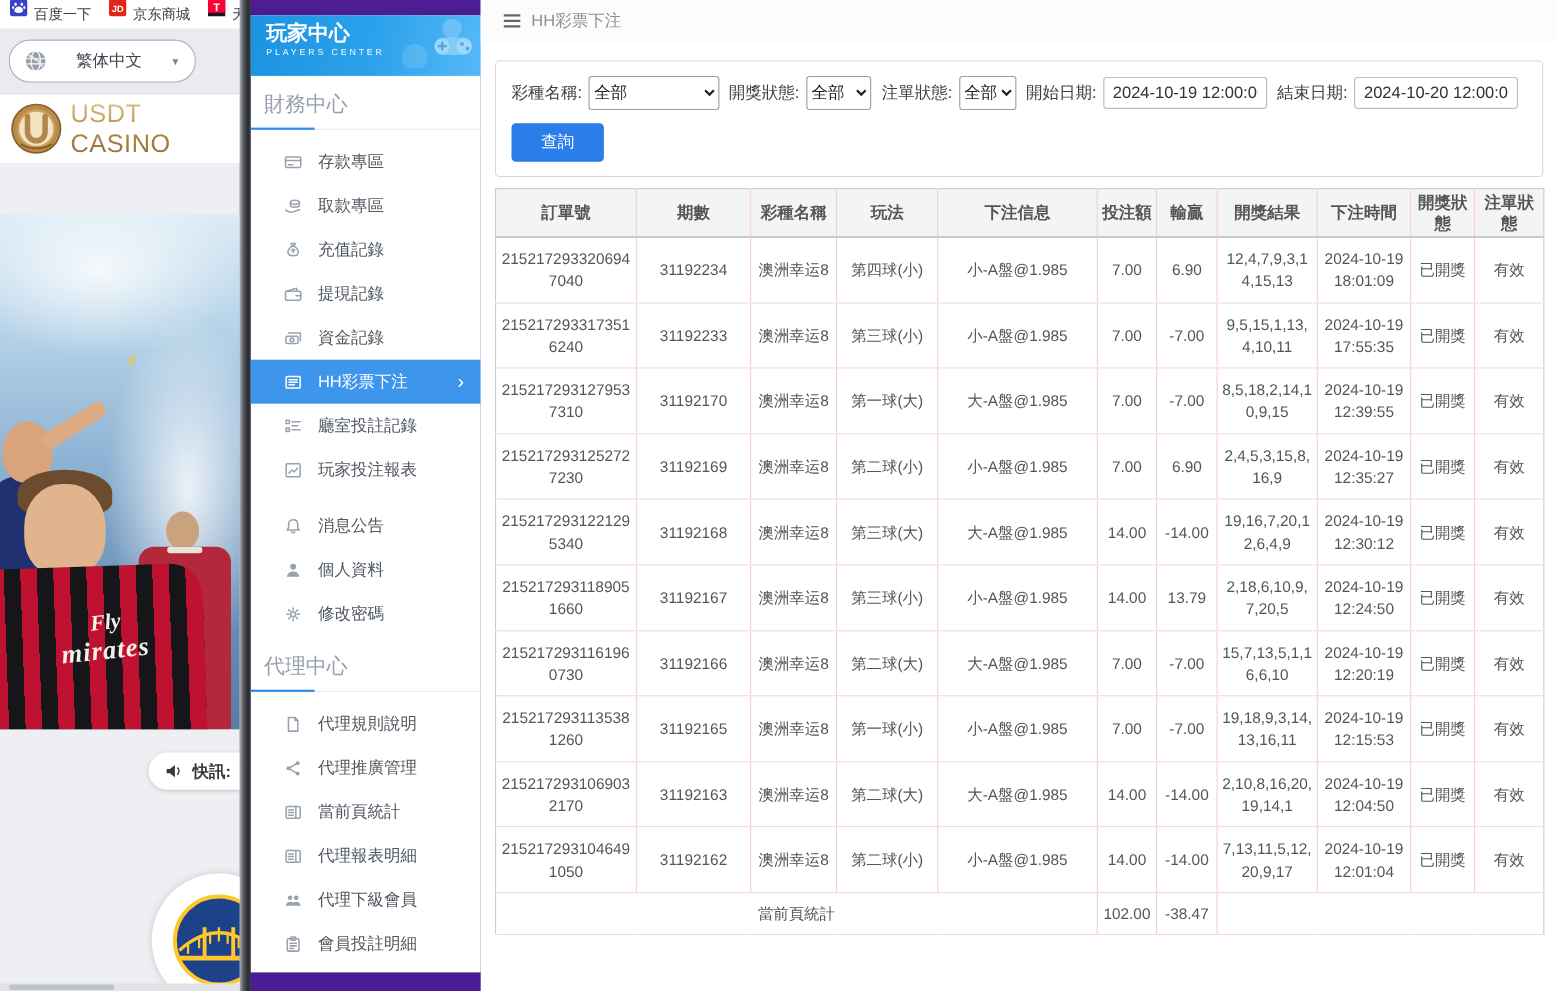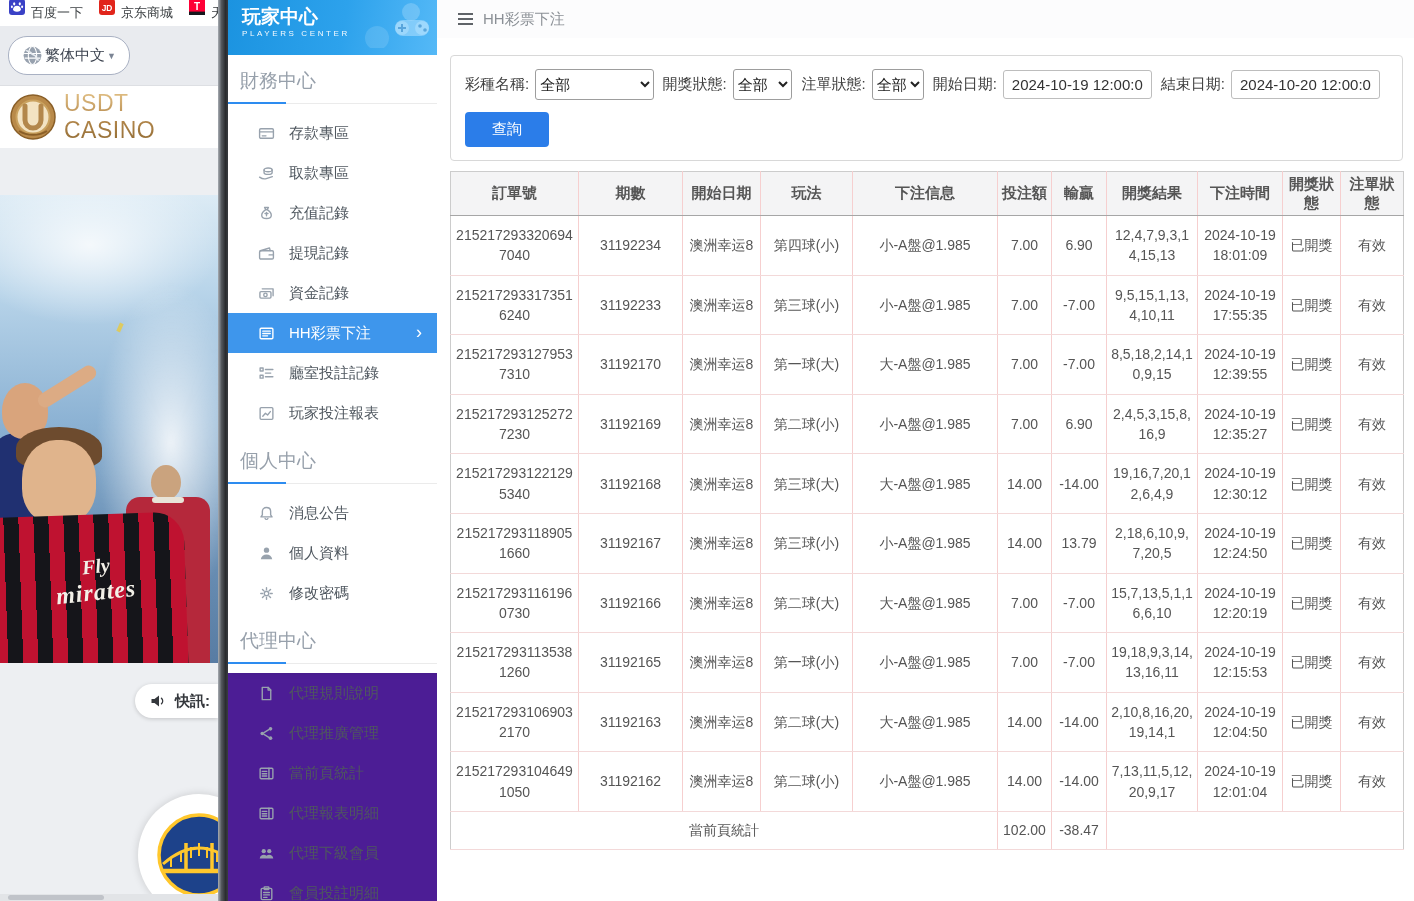--- a/index.html
+++ b/index.html
@@ -6,21 +6,21 @@
   .stage{position:relative;width:1414px;height:901px;overflow:hidden;background:#4c1d95;
          font-family:"Liberation Sans","DejaVu Sans",sans-serif;}
 
   
   .left-panel{position:absolute;left:0;top:0;width:218px;height:901px;background:#edeff2;overflow:hidden;}
   .bookmarks{height:26px;background:#fff;display:flex;align-items:center;gap:16px;padding-left:9px;white-space:nowrap;}
   .bookmark{display:flex;align-items:center;gap:6px;font-size:13px;color:#3c4043;cursor:pointer;}
   .bicon{width:16px;height:28px;flex:0 0 16px;}
   .bicon svg{width:16px;height:16px;display:block;}
   .lang-band{height:59px;background:#e9ebef;border-bottom:1px solid #dddfe3;display:flex;align-items:center;padding-left:8px;}
-  .lang-pill{display:flex;align-items:center;gap:2px;background:#fff;border:1px solid #a9b1c3;border-radius:19px;height:37px;padding:0 13px;font-size:15px;color:#3d4450;cursor:pointer;}
+  .lang-pill{display:flex;align-items:center;gap:26px;background:#fff;border:1px solid #a9b1c3;border-radius:19px;height:37px;padding:0 13px;font-size:15px;color:#3d4450;cursor:pointer;}
   .lang-pill .gicon svg{width:21px;height:21px;display:block;}
   .caret{font-size:9px;color:#7b8494;}
   .logo-band{height:62px;background:#fff;display:flex;align-items:center;gap:7px;padding-left:9px;}
   .coin svg{width:48px;height:48px;display:block;}
   .logo-text{font-size:23px;font-weight:normal;letter-spacing:.5px;
     background:linear-gradient(180deg,#dcb97e 10%,#b3874b 55%,#8f6a33);-webkit-background-clip:text;background-clip:text;color:transparent;}
   
   .hero{position:absolute;top:195px;left:0;width:218px;height:468px;overflow:hidden;
         background:linear-gradient(180deg,#dcebf5 0%,#b9d5ea 20%,#8db3d4 48%,#6d93b8 72%,#587ca3 100%);}
   .hero .glow{position:absolute;left:-40px;top:-30px;width:260px;height:160px;background:radial-gradient(closest-side,rgba(255,255,255,.8),rgba(255,255,255,0));}
@@ -47,21 +47,21 @@
   .badge{position:absolute;top:794px;left:138px;width:122px;height:122px;border-radius:50%;background:#fff;
         box-shadow:0 0 8px rgba(0,0,0,.15);display:flex;align-items:center;justify-content:center;cursor:pointer;}
   .badge svg{width:86px;height:86px;display:block;}
   .hscroll{position:absolute;bottom:0;left:0;width:218px;height:7px;background:#e2e4e7;}
   .hscroll .thumb{position:absolute;left:8px;top:1px;width:96px;height:5px;border-radius:3px;background:#c0c3c9;}
 
   .dark-strip{position:absolute;left:218px;top:0;width:10px;height:901px;
         background:linear-gradient(90deg,#a8adb3,#53575c 35%,#2b2d30 75%,#3a3d41);}
 
   
-  .sidebar{position:absolute;left:228px;top:0;width:209px;height:673px;background:#fff;box-shadow:2px 0 6px rgba(0,0,0,.10);}
+  .sidebar{position:absolute;left:228px;top:14px;width:209px;height:870px;background:#fff;box-shadow:2px 0 6px rgba(0,0,0,.10);}
   .sb-header{height:48px;background:linear-gradient(100deg,#1b93e0 0%,#2da2ec 55%,#55b9f7 100%);
         color:#fff;padding:7px 0 0 14px;position:relative;overflow:hidden;}
   .sb-title{font-size:19px;font-weight:bold;line-height:20px;}
   .sb-sub{font-size:8px;letter-spacing:2.6px;margin-top:2px;opacity:.95;}
   .sb-deco{position:absolute;right:4px;top:2px;opacity:.9;}
   .section-title{font-size:19px;color:#97a0ab;padding:13px 0 9px 12px;border-bottom:1px solid #ebebeb;position:relative;}
   .section-title::after{content:"";position:absolute;left:0;bottom:-1px;width:58px;height:2px;background:#2d8cf0;}
   .items{padding-top:9px;padding-bottom:2px;}
   .item{height:40px;display:flex;align-items:center;gap:14px;padding-left:30px;font-size:15px;color:#4f575f;cursor:pointer;position:relative;}
   .item .icn{width:17px;height:17px;color:#98a2ad;display:flex;flex:0 0 17px;}
@@ -316,21 +316,20 @@
                 <svg viewBox="0 0 16 16" fill="none" stroke="currentColor" stroke-width="1.3" stroke-linecap="round" stroke-linejoin="round">
                   <rect x="2" y="2.5" width="12" height="11" rx="1"></rect>
                   <path d="M4.5 10.5 7 7.8l2 1.6 2.6-3.2"></path>
                 </svg>
               </span>
               <span>玩家投注報表</span>
             </div>
           </div>
         </div>
         <div class="section">
-          <div class="section-title">個人中心</div>
           <div class="items">
             <div class="item">
               <span class="icn">
                 <svg viewBox="0 0 16 16" fill="none" stroke="currentColor" stroke-width="1.3" stroke-linecap="round" stroke-linejoin="round">
                   <path d="M8 2.3c2.4 0 3.9 1.7 3.9 3.9v3.1l1.3 1.9H2.8l1.3-1.9V6.2C4.1 4 5.6 2.3 8 2.3z"></path>
                   <path d="M6.7 12.6a1.4 1.4 0 0 0 2.6 0"></path>
                 </svg>
               </span>
               <span>消息公告</span>
             </div>
@@ -455,21 +454,21 @@
           <col style="width: 55px;">
           <col style="width: 91px;">
           <col style="width: 85px;">
           <col style="width: 58px;">
           <col style="width: 63px;">
         </colgroup>
         <thead>
           <tr>
             <th>訂單號</th>
             <th>期數</th>
-            <th>開始日期</th>
+            <th>彩種名稱</th>
             <th>玩法</th>
             <th>下注信息</th>
             <th>投注額</th>
             <th>輸贏</th>
             <th>開獎結果</th>
             <th>下注時間</th>
             <th>開獎狀態</th>
             <th>注單狀態</th>
           </tr>
         </thead>

